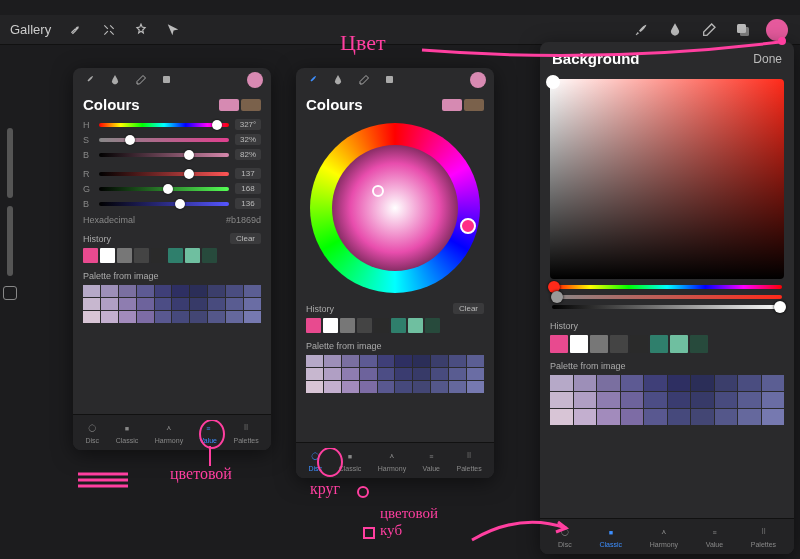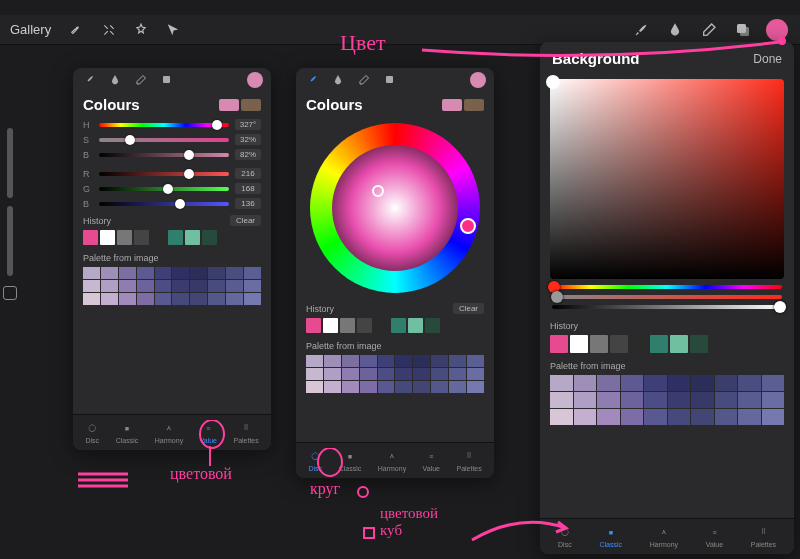--- a/index.html
+++ b/index.html
@@ -218,37 +218,41 @@
         <span class="thumb" style="left:69%"></span>
       </span>
       <span class="val-box">82%</span>
     </div>
   <div style="height:4px"></div>
   <div class="slider-row">
       <span class="lab">R</span>
       <span class="track r-grad">
         <span class="thumb" style="left:69%"></span>
       </span>
-      <span class="val-box">216</span>
+      <span class="val-box">137</span>
     </div>
   <div class="slider-row">
       <span class="lab">G</span>
       <span class="track g-grad">
         <span class="thumb" style="left:53%"></span>
       </span>
       <span class="val-box">168</span>
     </div>
   <div class="slider-row">
       <span class="lab">B</span>
       <span class="track b-grad">
         <span class="thumb" style="left:62%"></span>
       </span>
       <span class="val-box">136</span>
     </div>
 
+  <div class="hex-row">
+      <span>Hexadecimal</span>
+      <span class="v">#b1869d</span>
+    </div>
 
   <div class="section-row">
       <span>History</span>
       <span class="clear">Clear</span>
     </div>
   <div class="history-swatches" id="hist1">
       <div style="background: rgb(232, 74, 143);"></div>
       <div style="background: rgb(255, 255, 255);"></div>
       <div style="background: rgb(119, 119, 119);"></div>
       <div style="background: rgb(68, 68, 68);"></div>

